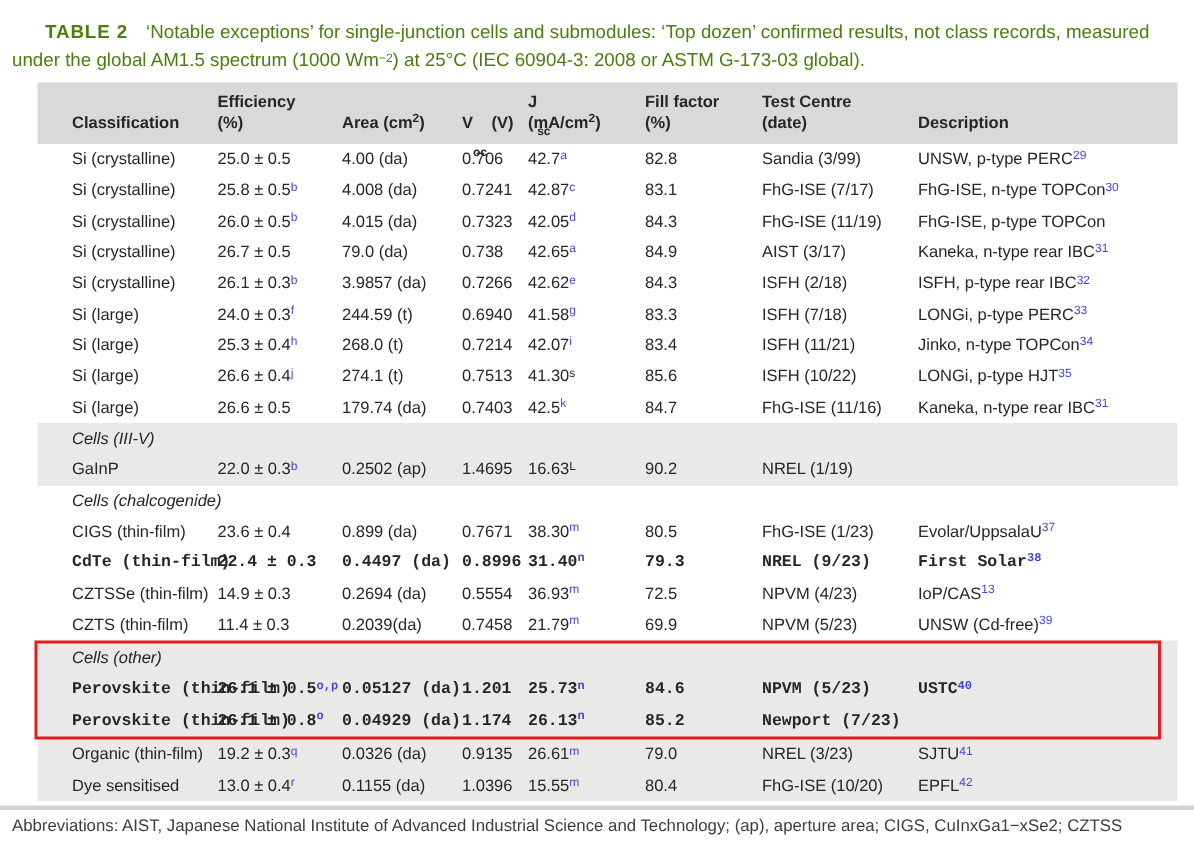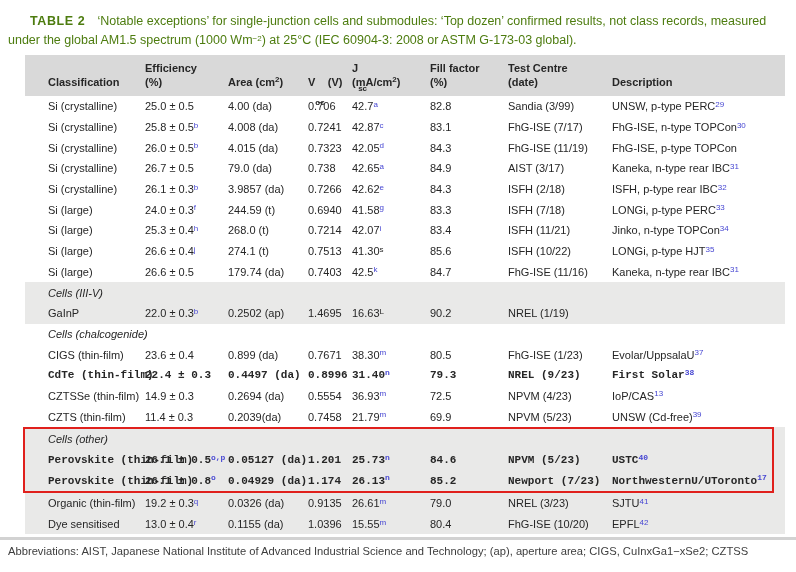--- a/index.html
+++ b/index.html
@@ -227,21 +227,20 @@
             <div class="cell c8">USTC<sup class="lnk">40</sup></div>
           </div>
           <div class="row bold">
             <div class="cell c1">Perovskite (thin-film)</div>
             <div class="cell c2">26.1 ± 0.8<sup class="lnk">o</sup></div>
             <div class="cell c3">0.04929 (da)</div>
             <div class="cell c4">1.174</div>
             <div class="cell c5">26.13<sup class="lnk">n</sup></div>
             <div class="cell c6">85.2</div>
             <div class="cell c7">Newport (7/23)</div>
-            <div class="cell c8">NorthwesternU/UToronto<sup class="lnk">17</sup></div>
           </div>
         </div>
         <div class="row">
           <div class="cell c1">Organic (thin-film)</div>
           <div class="cell c2">19.2 ± 0.3<sup class="lnk">q</sup></div>
           <div class="cell c3">0.0326 (da)</div>
           <div class="cell c4">0.9135</div>
           <div class="cell c5">26.61<sup class="lnk">m</sup></div>
           <div class="cell c6">79.0</div>
           <div class="cell c7">NREL (3/23)</div>

